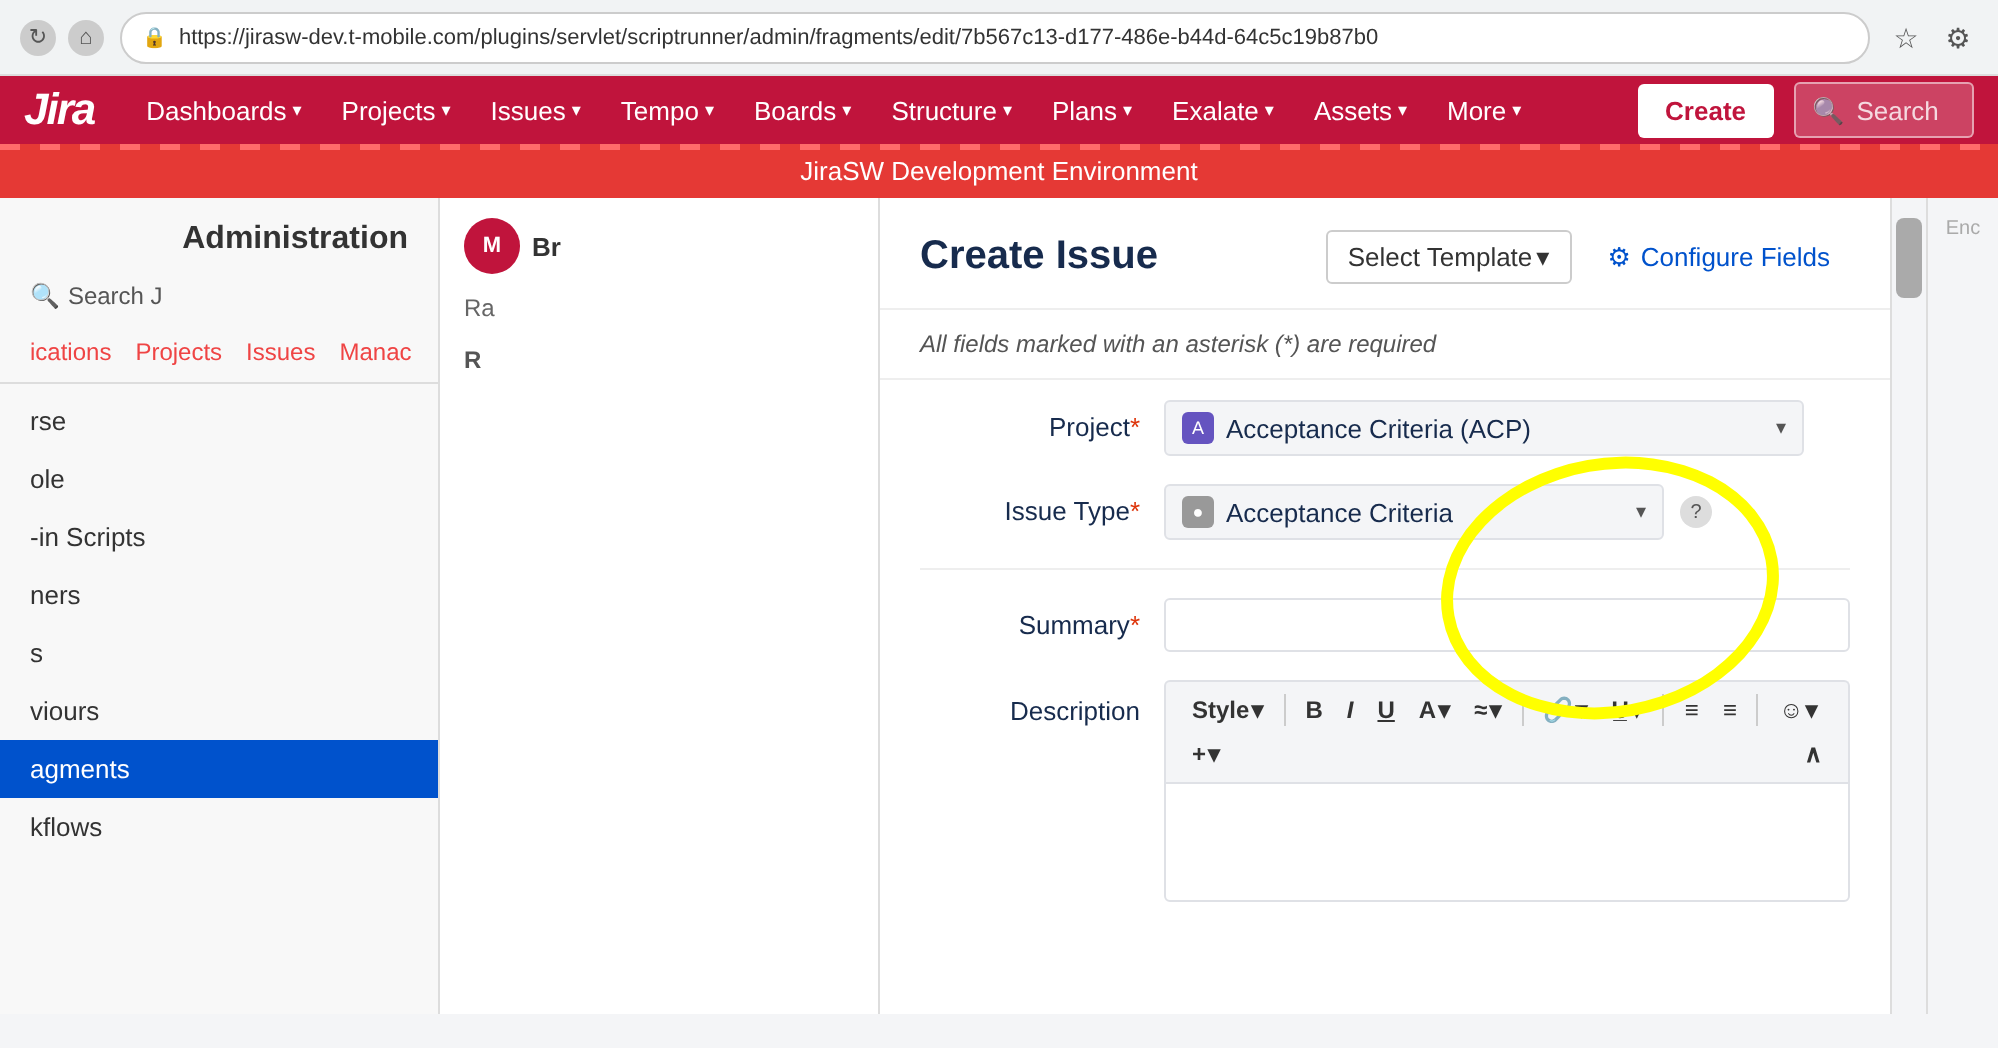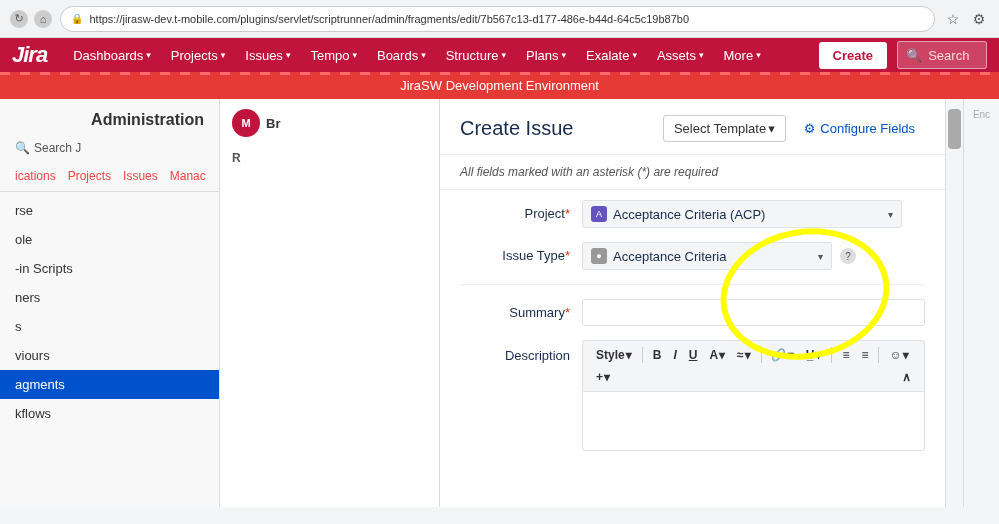--- a/index.html
+++ b/index.html
@@ -219,21 +219,21 @@
     }
     .form-header {
       display: flex;
       align-items: center;
       justify-content: space-between;
       padding: 16px 20px 12px;
       border-bottom: 1px solid #eee;
     }
     .form-title {
       font-size: 20px;
-      font-weight: 400;
+      font-weight: 700;
       color: #172b4d;
       text-align: center;
     }
     .form-header-actions {
       display: flex;
       align-items: center;
       gap: 8px;
     }
     .select-template-btn {
       display: flex;
@@ -523,20 +523,21 @@
     </div>
   </div>
 
   <div class="content-outer">
 
     <div class="content-list">
       <div class="content-list-header">
         <div class="content-list-avatar">M</div>
         <span>Br</span>
       </div>
+      <div class="content-list-subheader">Ra</div>
       <div class="content-list-section">R</div>
       <div class="content-list-item"></div>
     </div>
 
     <div class="form-area">
 
       <div class="annotation-circle"></div>
 
       <div class="form-header">
         <div class="form-title">Create Issue</div>

